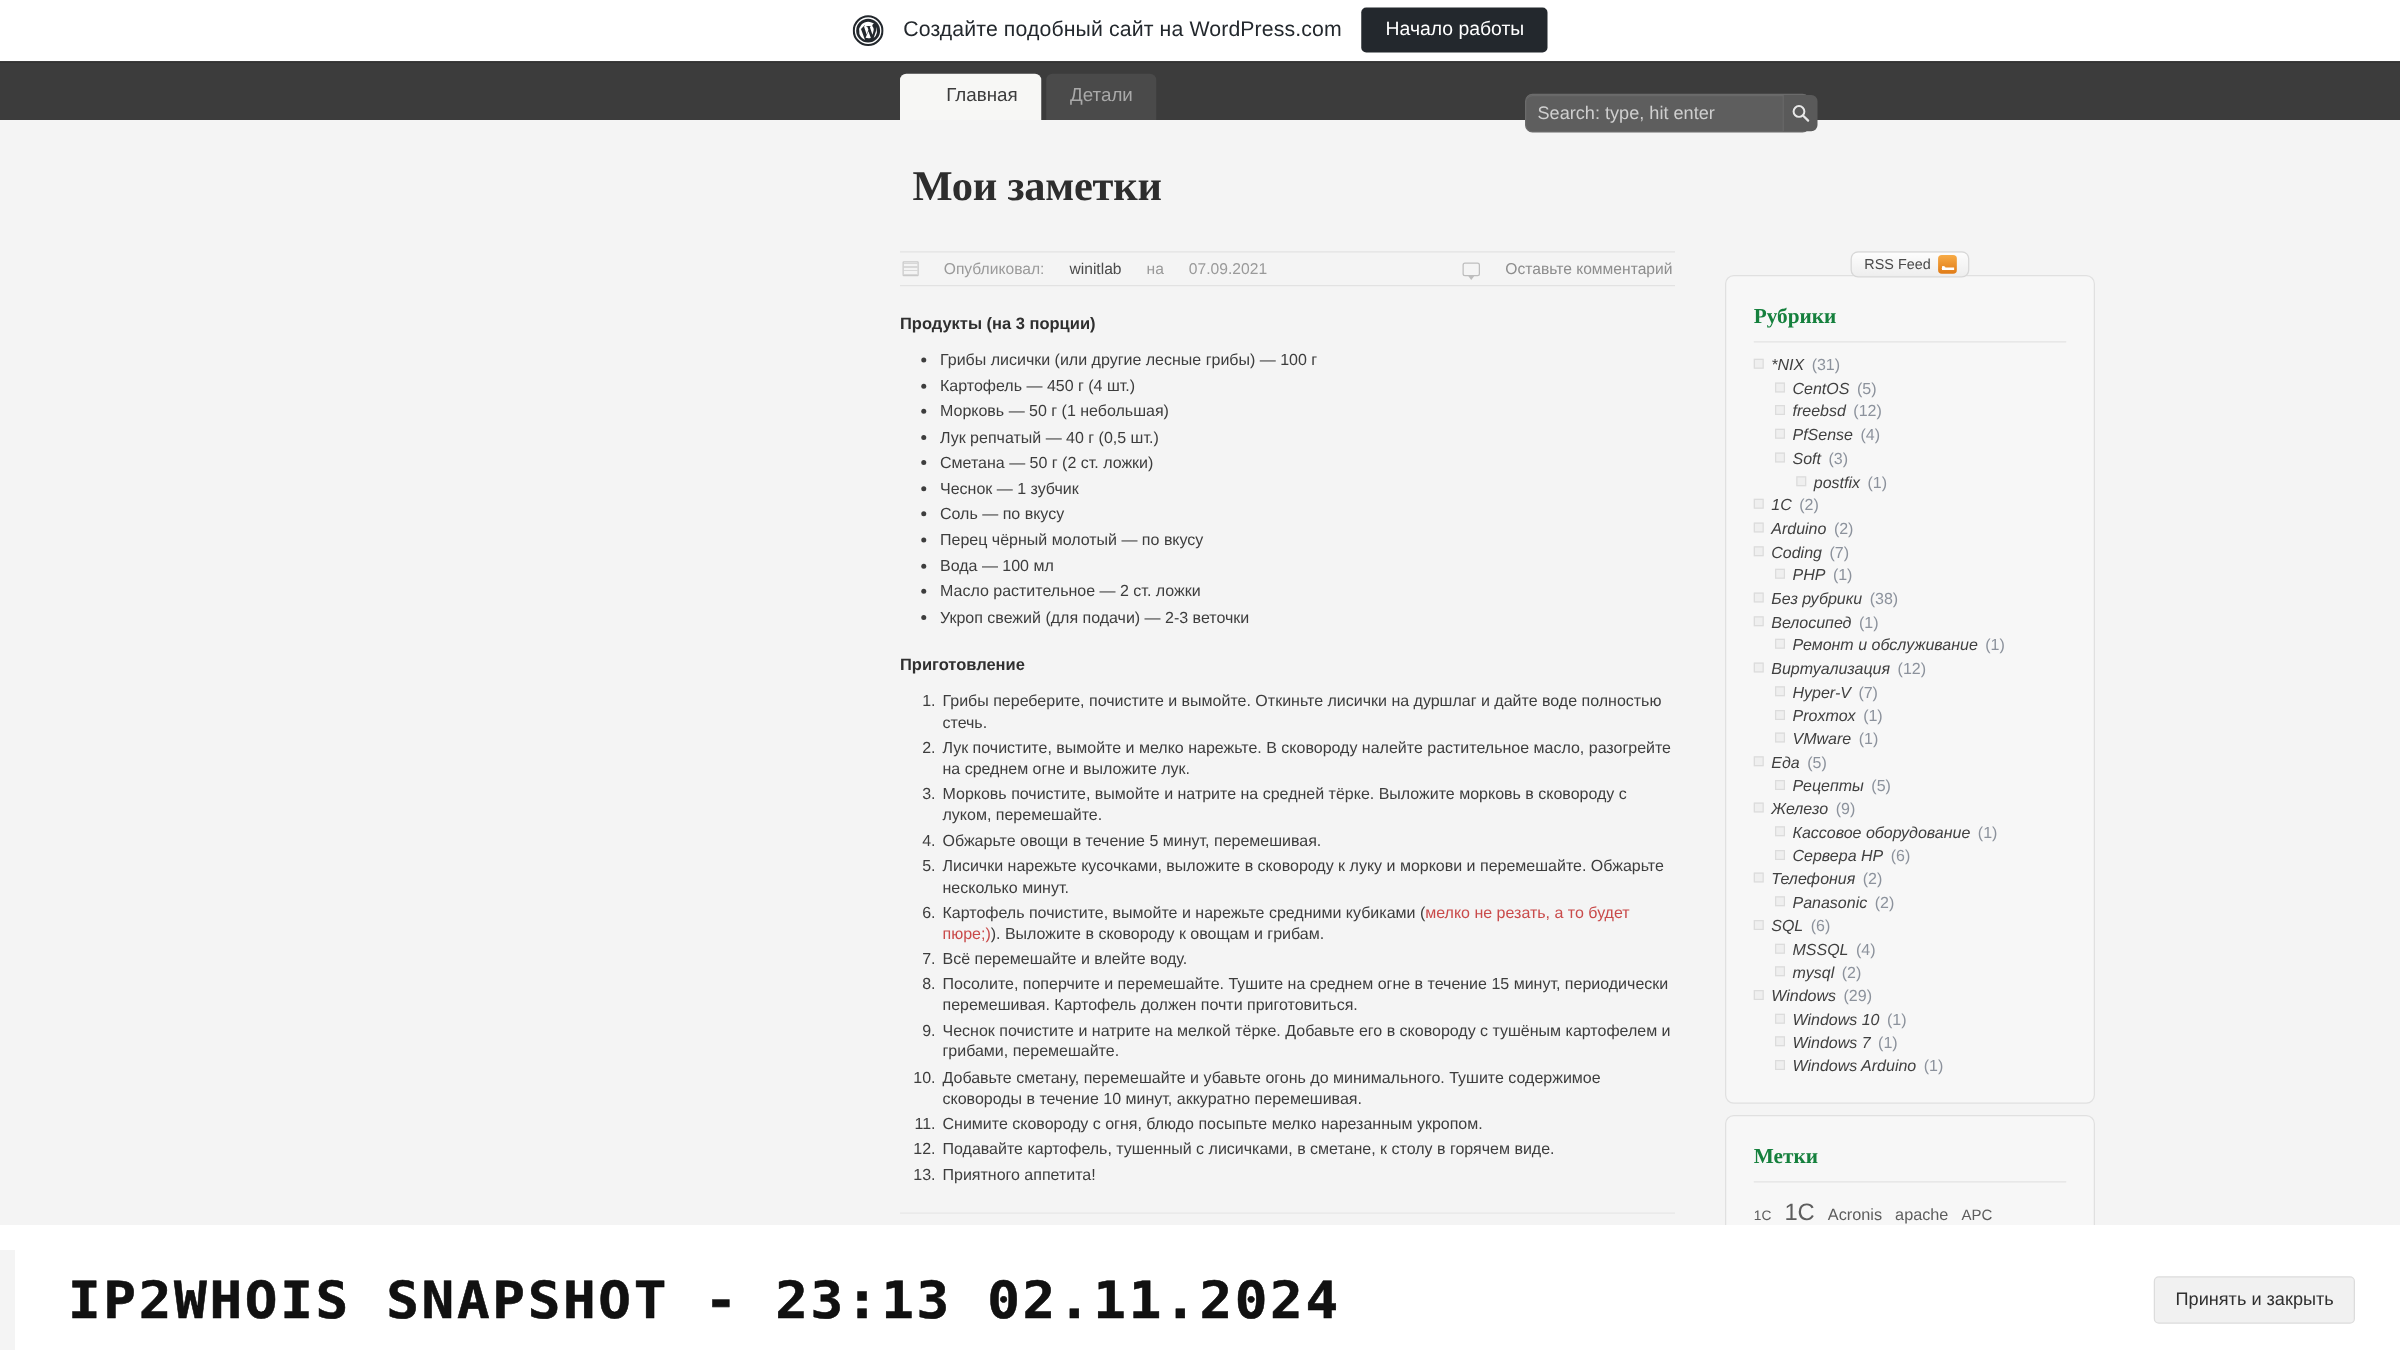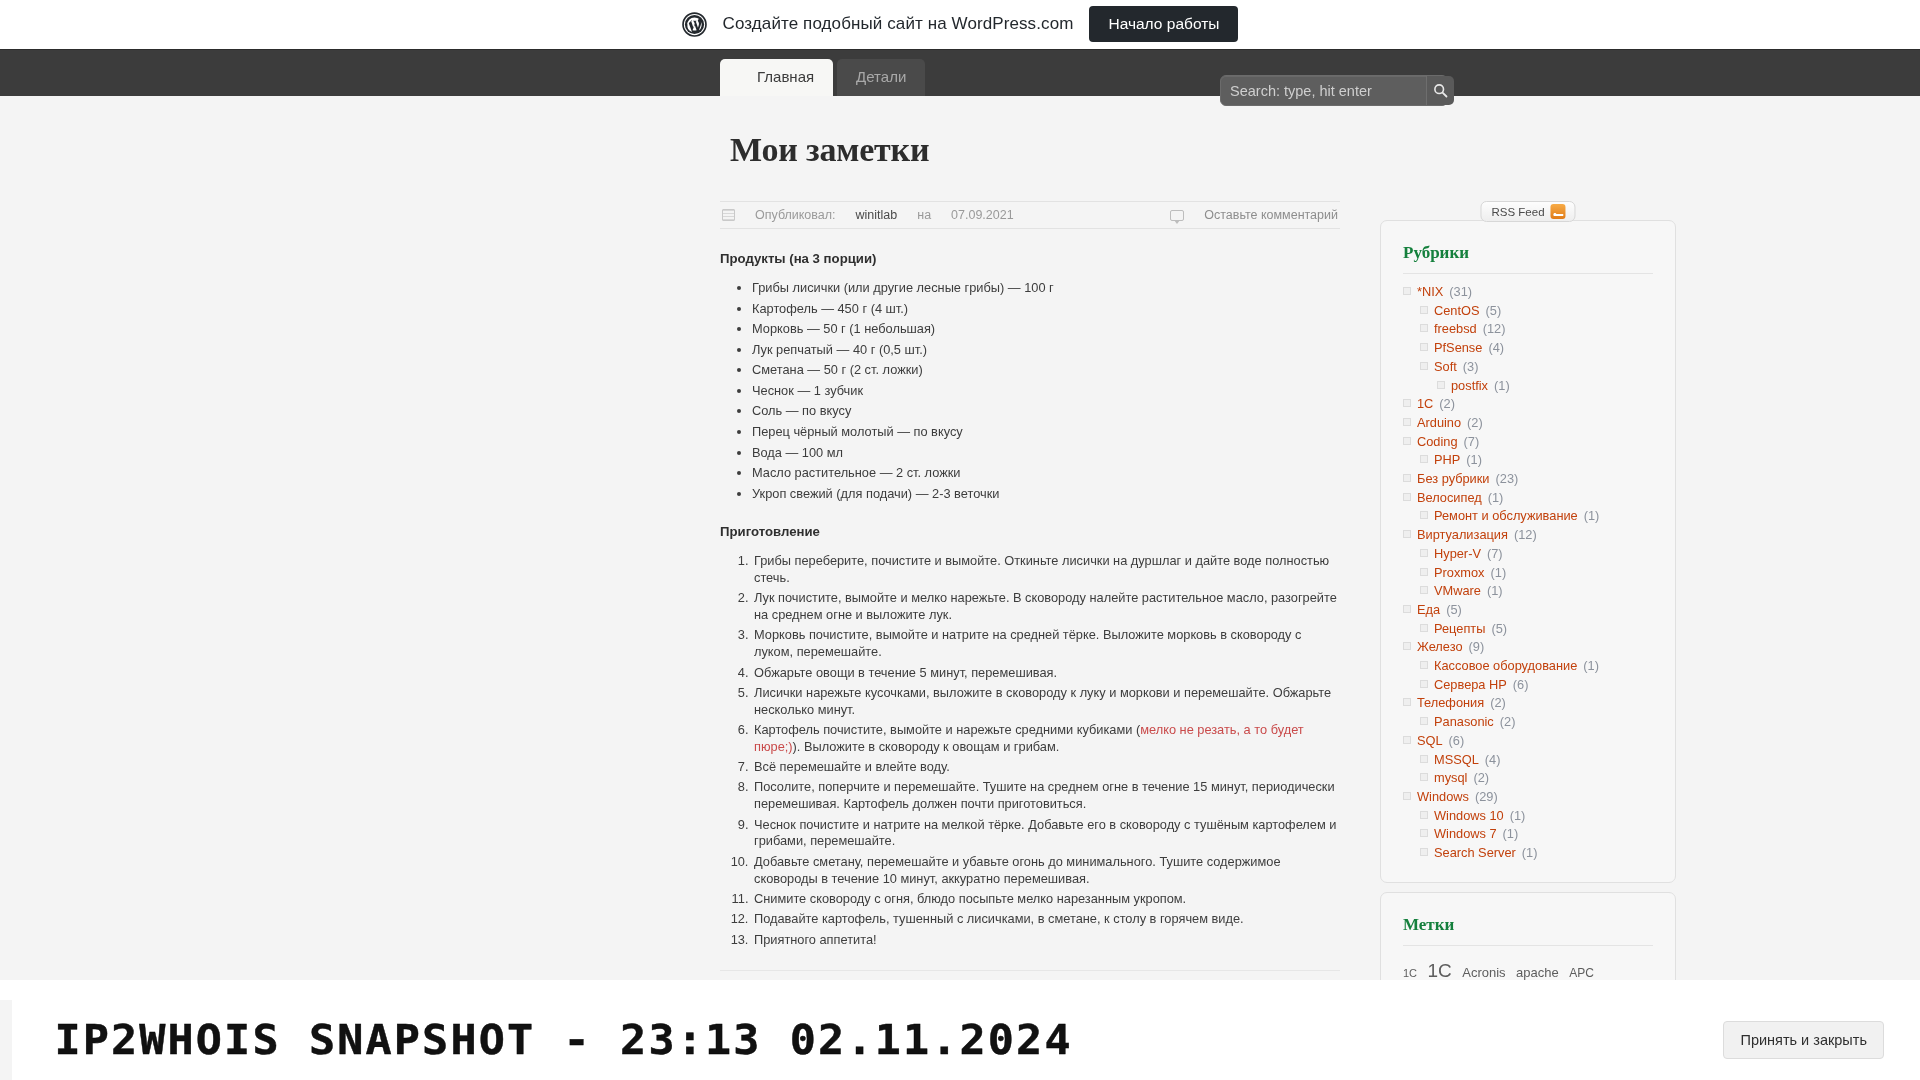--- a/index.html
+++ b/index.html
@@ -325,21 +325,21 @@
   ul.cats li.lvl2 { padding-left: 17px; }
   ul.cats li.lvl3 { padding-left: 34px; }
   .cat-bullet {
     width: 8px; height: 8px;
     border: 1px solid #dcdcdc;
     background: #efefef;
     display: inline-block;
     flex: 0 0 auto;
     position: relative; top: -1px;
   }
-  .cat-name { color: #c2410c; }
+  .cat-name { color: #404040; font-style: italic; }
   .cat-count { color: #8c929c; }
 
   
   .tagcloud { line-height: 1.55; }
   .tagcloud a {
     color: #5d5d5d;
     text-decoration: none;
     margin-right: 6px;
     cursor: pointer;
     white-space: nowrap;
@@ -542,21 +542,21 @@
                 <span class="cat-count">(7)</span>
               </li>
               <li class="lvl2">
                 <span class="cat-bullet"></span>
                 <span class="cat-name">PHP</span>
                 <span class="cat-count">(1)</span>
               </li>
               <li class="">
                 <span class="cat-bullet"></span>
                 <span class="cat-name">Без рубрики</span>
-                <span class="cat-count">(23)</span>
+                <span class="cat-count">(38)</span>
               </li>
               <li class="">
                 <span class="cat-bullet"></span>
                 <span class="cat-name">Велосипед</span>
                 <span class="cat-count">(1)</span>
               </li>
               <li class="lvl2">
                 <span class="cat-bullet"></span>
                 <span class="cat-name">Ремонт и обслуживание</span>
                 <span class="cat-count">(1)</span>
@@ -641,21 +641,21 @@
                 <span class="cat-name">Windows 10</span>
                 <span class="cat-count">(1)</span>
               </li>
               <li class="lvl2">
                 <span class="cat-bullet"></span>
                 <span class="cat-name">Windows 7</span>
                 <span class="cat-count">(1)</span>
               </li>
               <li class="lvl2">
                 <span class="cat-bullet"></span>
-                <span class="cat-name">Search Server</span>
+                <span class="cat-name">Windows Arduino</span>
                 <span class="cat-count">(1)</span>
               </li>
             </ul>
         </div>
 
         <div class="panel">
           <h3>Метки</h3>
           <div class="tagcloud"><a style="font-size: 11px;">1C</a> <a style="font-size: 19px;">1С</a> <a style="font-size: 13px;">Acronis</a> <a style="font-size: 13px;">apache</a> <a style="font-size: 12px;">APC</a> <a style="font-size: 15px;">Arduino</a> <a style="font-size: 18px;">bat</a> <a style="font-size: 20px;">batch</a> <a style="font-size: 13px;">BSOD</a> <a style="font-size: 17px;">ca</a> <a style="font-size: 19px;">CentOS</a> <a style="font-size: 11px;">coreldraw</a> <a style="font-size: 16px;">Crack</a> <a style="font-size: 13px;">crt</a> <a style="font-size: 14px;">FAMP</a> <a style="font-size: 11px;">FPrint-22ТПК</a> <a style="font-size: 30px;">freebsd</a>                 </div>
         </div>
       </div>

